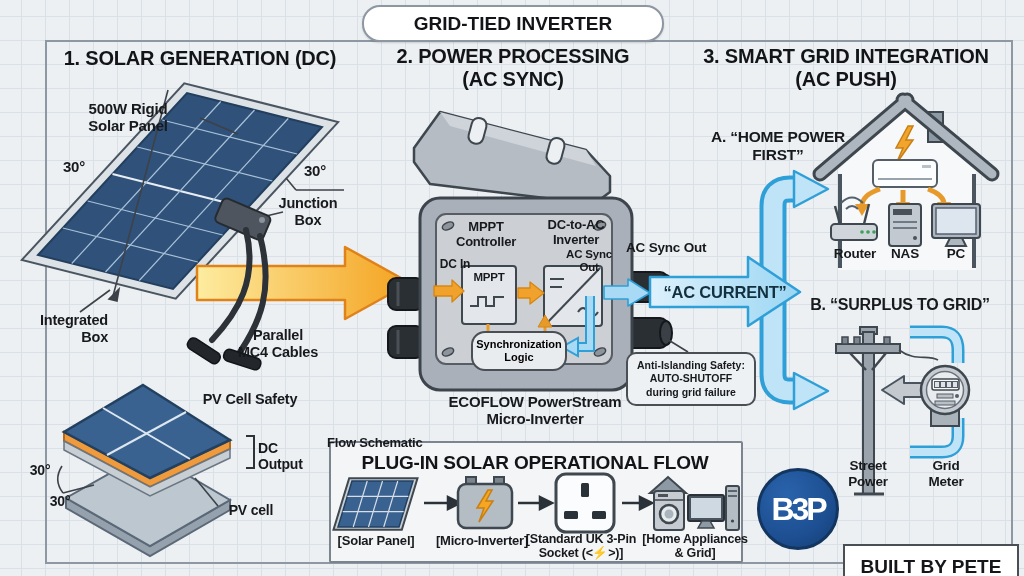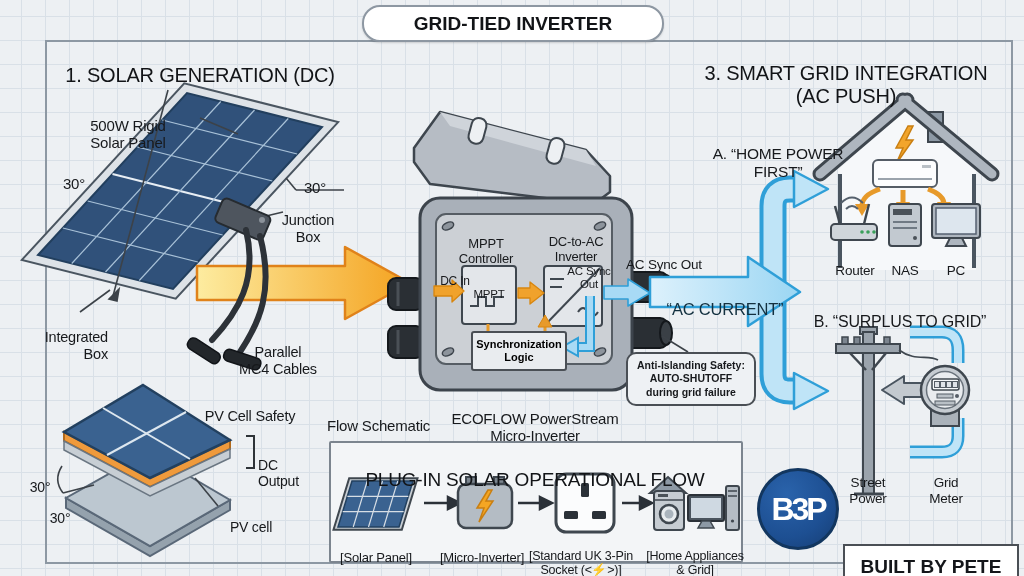--- a/index.html
+++ b/index.html
@@ -9,34 +9,34 @@
     background-color:#edf0f3;
     background-image:
       linear-gradient(#d9e0e7 1px, transparent 1px),
       linear-gradient(90deg,#d9e0e7 1px, transparent 1px);
     background-size:24px 24px;
     background-position:-3px -8px;
   }
   .frame{position:absolute;left:45px;top:40px;width:964px;height:520px;
     border:2px solid #8d98a3;pointer-events:none;}
   svg{position:absolute;left:0;top:0;}
-  .lbl{position:absolute;font-weight:normal;color:#17191c;white-space:pre-line;
-    line-height:1.15;text-align:center;letter-spacing:-0.2px;margin-top:17px;}
+  .lbl{position:absolute;font-weight:bold;color:#17191c;white-space:pre-line;
+    line-height:1.15;text-align:center;letter-spacing:-0.2px;}
   .heading{font-size:20px;color:#121417;}
   .titlebox{position:absolute;left:362px;top:5px;width:298px;height:33px;
     background:#ffffff;border:2px solid #8d97a2;border-radius:18px;
     display:flex;align-items:center;justify-content:center;
     font-weight:bold;font-size:19px;color:#121417;box-shadow:0 1px 2px rgba(0,0,0,.15);}
   .flowbox{position:absolute;left:329px;top:441px;width:410px;height:118px;
     background:#f3f5f7;border:2px solid #7c858f;border-radius:2px;}
   .callout{position:absolute;background:#eef1f4;border:2px solid #4a4f55;
     border-radius:10px;display:flex;align-items:center;justify-content:center;
     font-weight:bold;white-space:pre-line;text-align:center;color:#17191c;}
   .syncbox{position:absolute;left:471px;top:331px;width:92px;height:36px;
-    background:#e9ecef;border:2px solid #4a4f55;border-radius:3px;
+    background:#e9ecef;border:2px solid #4a4f55;border-radius:14px;
     display:flex;align-items:center;justify-content:center;
     font-weight:bold;font-size:11px;line-height:1.2;text-align:center;white-space:pre-line;}
   .credit{position:absolute;left:843px;top:544px;width:172px;height:41px;
     background:#ffffff;border:2px solid #4a4f55;display:flex;align-items:center;
     justify-content:center;font-weight:bold;font-size:19px;color:#14161a;}
   .logo{position:absolute;left:757px;top:468px;width:76px;height:76px;border-radius:50%;
     background:radial-gradient(circle at 35% 30%, #2a63ab, #1d4f92 60%, #163d73);
     border:3px solid #12365f;display:flex;align-items:center;justify-content:center;
     color:#fff;font-weight:bold;font-size:32px;letter-spacing:-3px;}
 </style>
@@ -318,20 +318,22 @@
       <rect x="726" y="486" width="13" height="44" rx="2" fill="#b4bcc4" stroke="#3f474f" stroke-width="2"></rect>
       <line x1="728" y1="491" x2="737" y2="491" stroke="#3f474f" stroke-width="1.5"></line>
       <line x1="728" y1="496" x2="737" y2="496" stroke="#3f474f" stroke-width="1.5"></line>
       <circle cx="732.5" cy="521" r="1.6" fill="#3f474f"></circle>
     </g>
   </svg>
 
   <div class="titlebox">GRID-TIED INVERTER</div>
 
   <div class="lbl heading" style="left:50px;top:47px;width:300px;">1. SOLAR GENERATION (DC)</div>
+  <div class="lbl heading" style="left:368px;top:45px;width:290px;">2. POWER PROCESSING
+(AC SYNC)</div>
   <div class="lbl heading" style="left:680px;top:45px;width:332px;">3. SMART GRID INTEGRATION
 (AC PUSH)</div>
 
   <div class="lbl" style="left:58px;top:100px;width:140px;font-size:15px;">500W Rigid
 Solar Panel</div>
   <div class="lbl" style="left:52px;top:158px;width:44px;font-size:15px;">30°</div>
   <div class="lbl" style="left:293px;top:162px;width:44px;font-size:15px;">30°</div>
   <div class="lbl" style="left:266px;top:195px;width:84px;font-size:14.5px;">Junction
 Box</div>
   <div class="lbl" style="left:16px;top:312px;width:92px;font-size:14.5px;text-align:right;">Integrated
@@ -368,21 +370,21 @@
 FIRST”</div>
   <div class="lbl" style="left:828px;top:246px;width:54px;font-size:13.5px;">Router</div>
   <div class="lbl" style="left:881px;top:246px;width:48px;font-size:13.5px;">NAS</div>
   <div class="lbl" style="left:932px;top:246px;width:48px;font-size:13.5px;">PC</div>
   <div class="lbl" style="left:800px;top:296px;width:200px;font-size:16px;">B. “SURPLUS TO GRID”</div>
   <div class="lbl" style="left:838px;top:458px;width:60px;font-size:13.5px;">Street
 Power</div>
   <div class="lbl" style="left:916px;top:458px;width:60px;font-size:13.5px;">Grid
 Meter</div>
 
-  <div class="lbl" style="left:327px;top:400px;width:120px;font-size:15px;text-align:left;">Flow Schematic</div>
+  <div class="lbl" style="left:327px;top:436px;width:120px;font-size:13px;text-align:left;">Flow Schematic</div>
   <div class="lbl" style="left:335px;top:452px;width:400px;font-size:19px;color:#121417;">PLUG-IN SOLAR OPERATIONAL FLOW</div>
   <div class="lbl" style="left:330px;top:534px;width:92px;font-size:13px;">[Solar Panel]</div>
   <div class="lbl" style="left:428px;top:534px;width:108px;font-size:13px;">[Micro-Inverter]</div>
   <div class="lbl" style="left:520px;top:532px;width:122px;font-size:12.5px;">[Standard UK 3-Pin
 Socket (&lt;⚡&gt;)]</div>
   <div class="lbl" style="left:636px;top:532px;width:118px;font-size:12.5px;">[Home Appliances
 &amp; Grid]</div>
 
   <div class="logo">
     <span>B3P</span>

